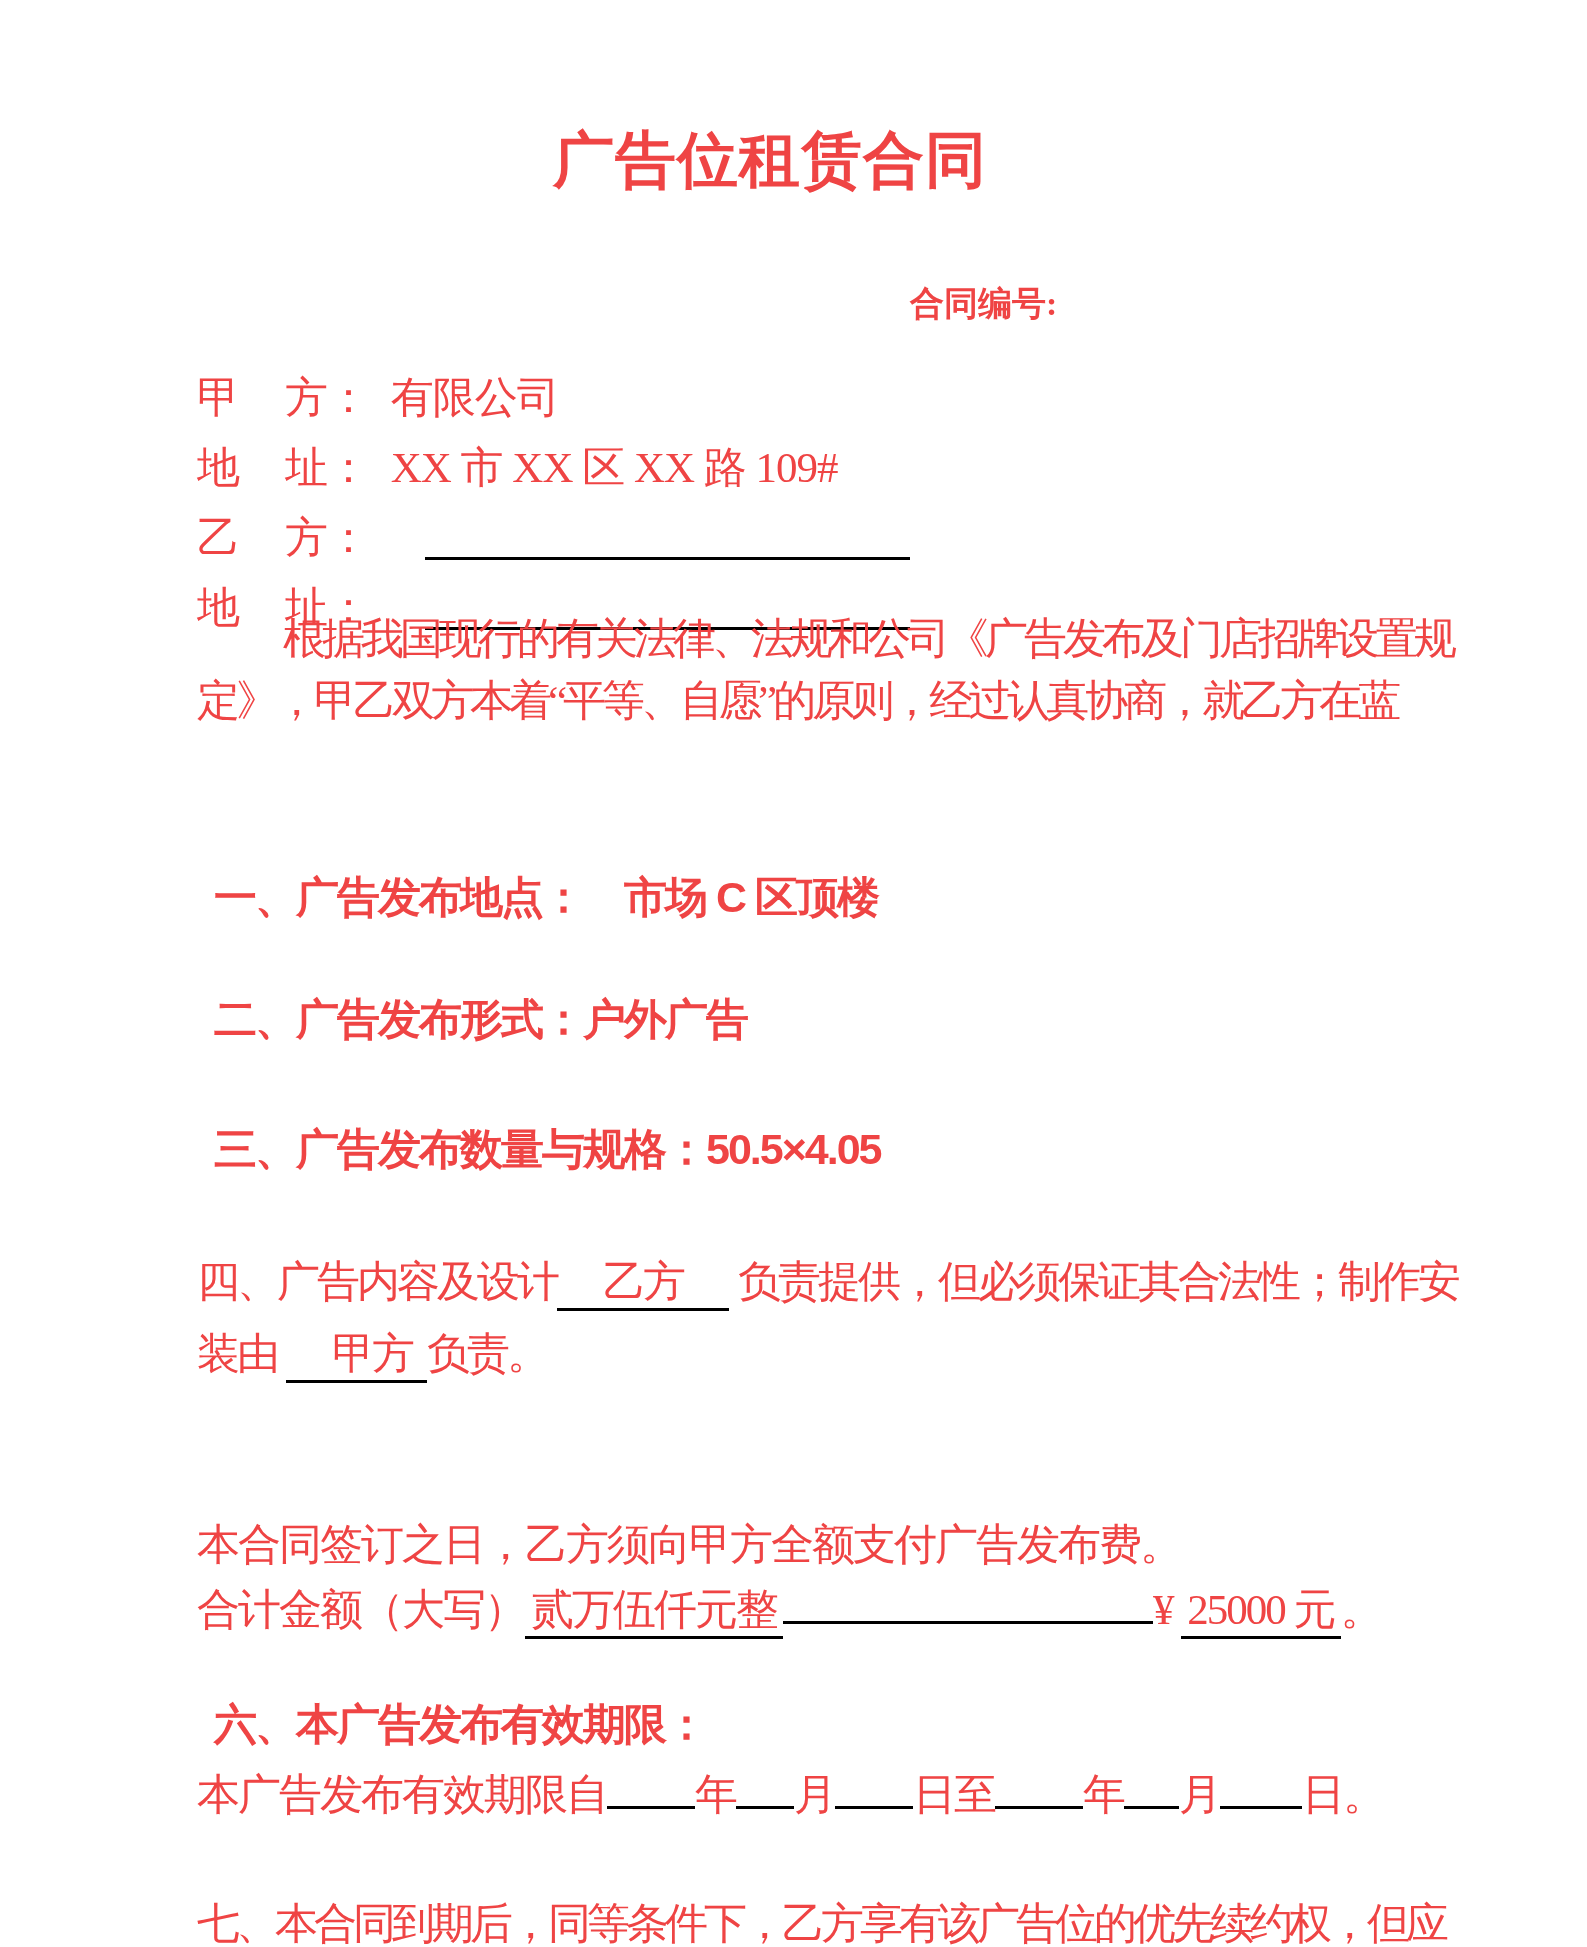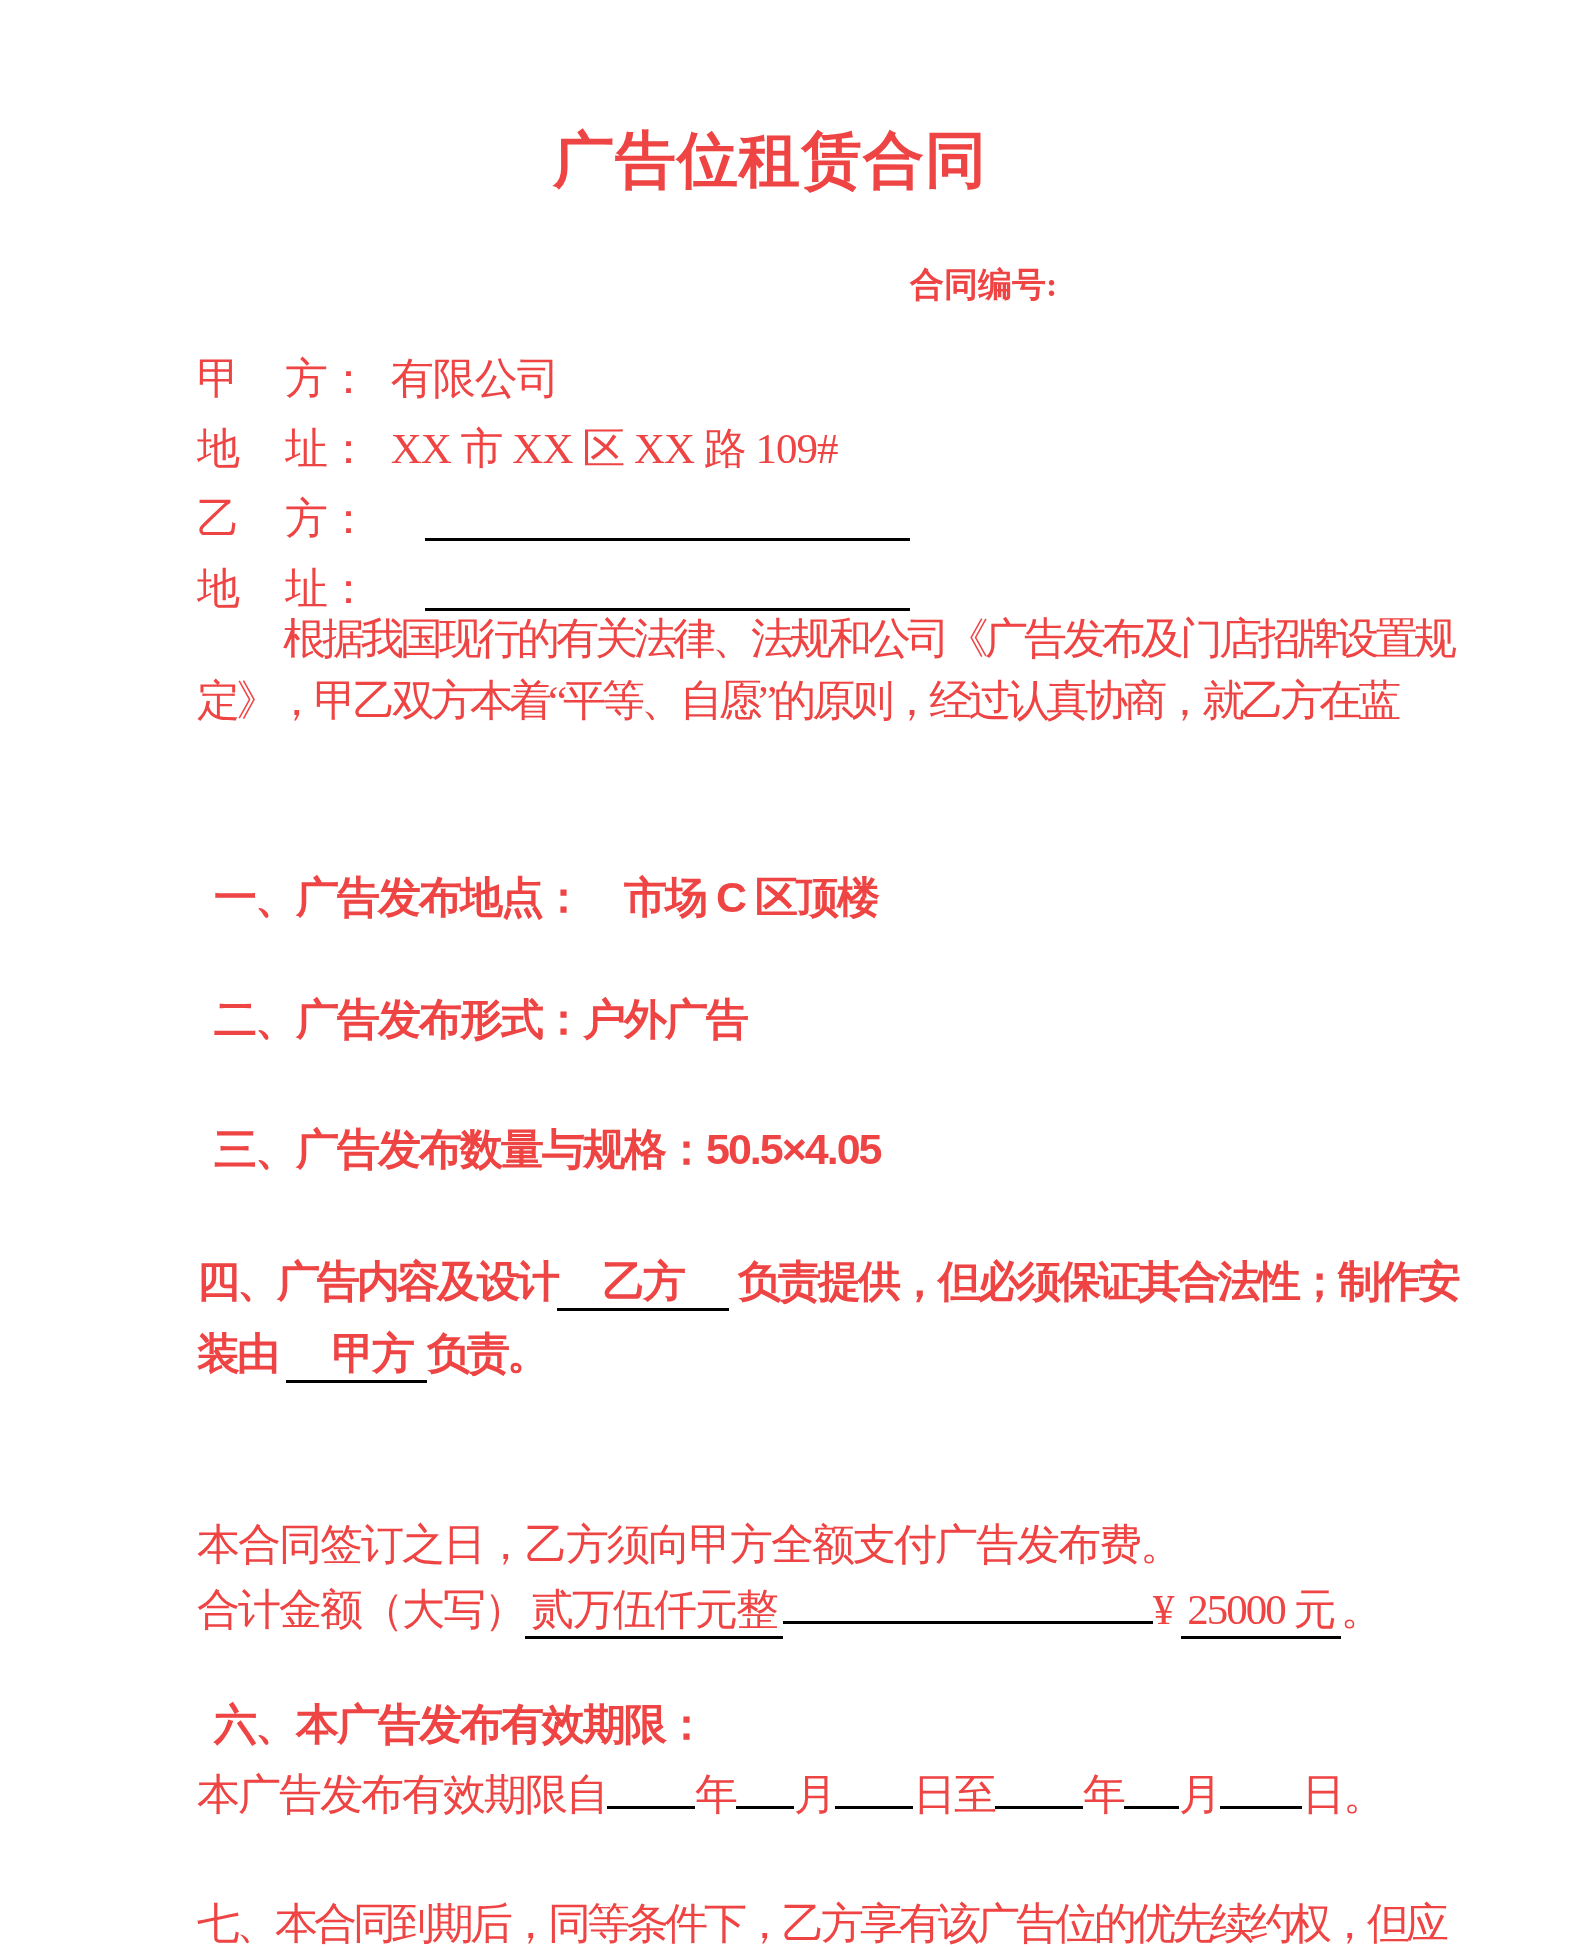--- a/index.html
+++ b/index.html
@@ -6,21 +6,21 @@
   .page{
     position:relative;
     width:1587px;height:1947px;
     margin:0 auto;
     background:#ffffff;
     color:#ef4444;
     font-family:"Liberation Serif","DejaVu Serif",serif;
     overflow:hidden;
   }
   .abs{position:absolute;}
-  .serif{font-family:"Liberation Serif","DejaVu Serif",serif;}
+  .serif{font-family:"Liberation Serif","DejaVu Serif",serif;margin-top:19px;}
   .hei{font-family:"Liberation Sans","DejaVu Sans",sans-serif;font-weight:bold;}
 
   .doc-title{
     top:127px;left:0;width:1540px;
     text-align:center;
     font-size:61px;line-height:1.1;
     letter-spacing:1px;
   }
   .contract-no{
     top:262px;left:910px;
@@ -47,21 +47,21 @@
     white-space:nowrap;line-height:1.15;
   }
   .intro{letter-spacing:-4px;}
   .indent{padding-left:86px;}
   .heading{
     font-family:"Liberation Sans","DejaVu Sans",sans-serif;
     font-weight:bold;letter-spacing:-2px;margin-left:17px;
   }
   .s4{
     font-family:"Liberation Sans","DejaVu Sans",sans-serif;
-    font-weight:bold;letter-spacing:-3px;text-align:center;
+    font-weight:normal;letter-spacing:-3px;text-align:center;
   }
   .s7{letter-spacing:-4px;}
   .ul{
     border-bottom:3px solid #000;
     padding:0 6px 3px 6px;
   }
   .blank{
     display:inline-block;
     border-bottom:3px solid #000;
     height:2px;

